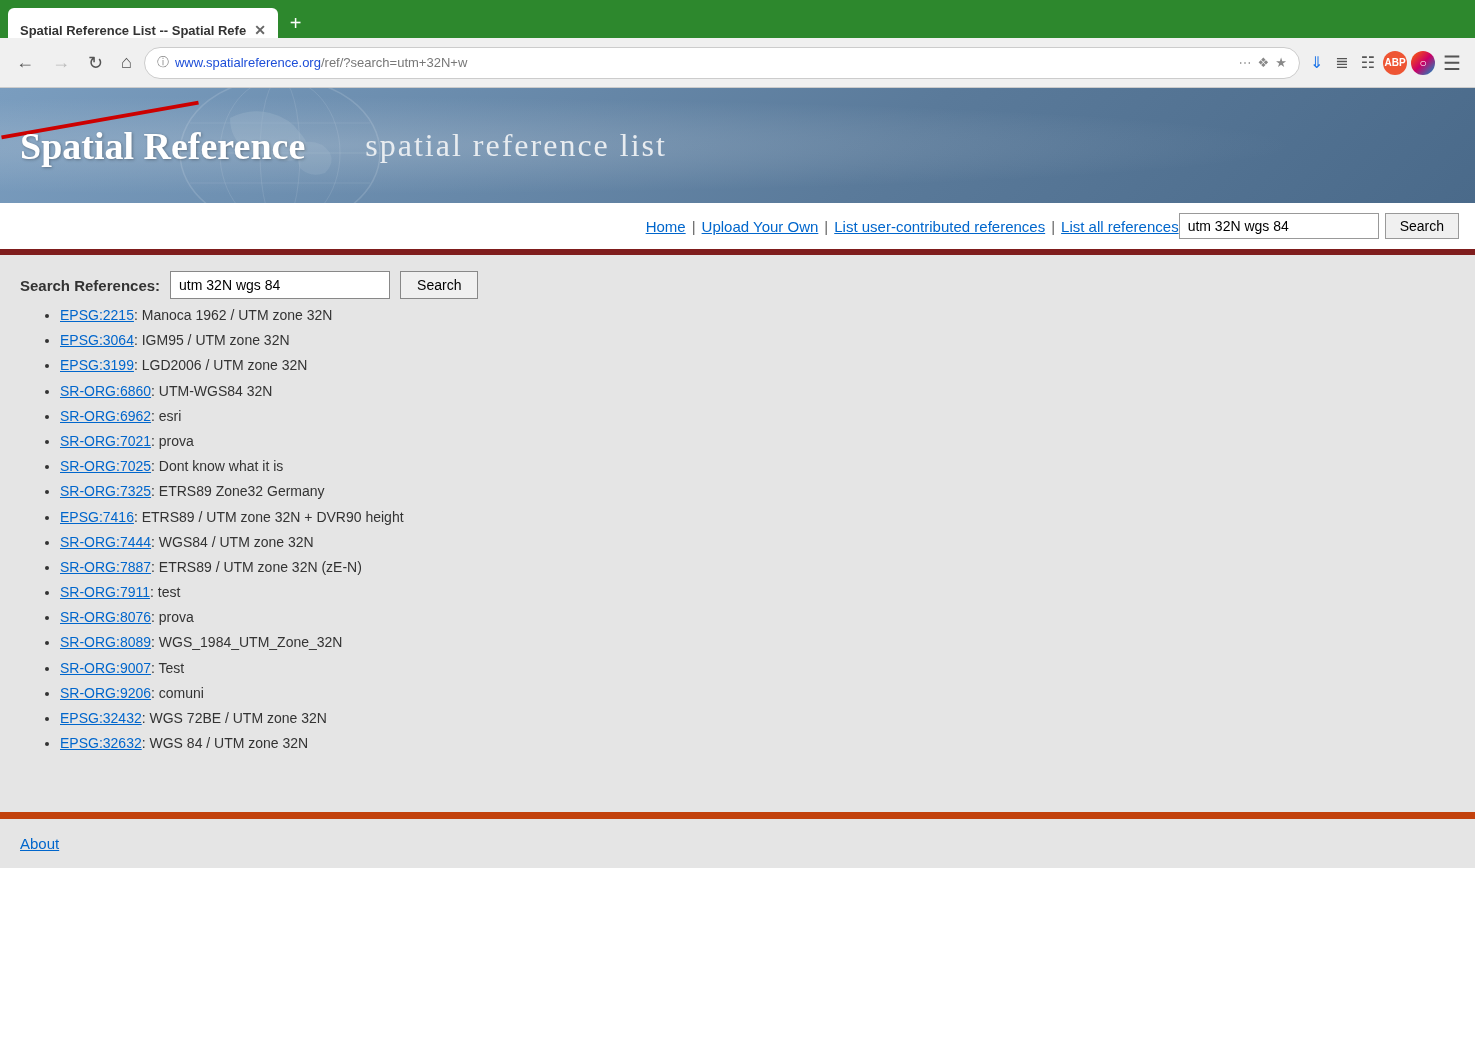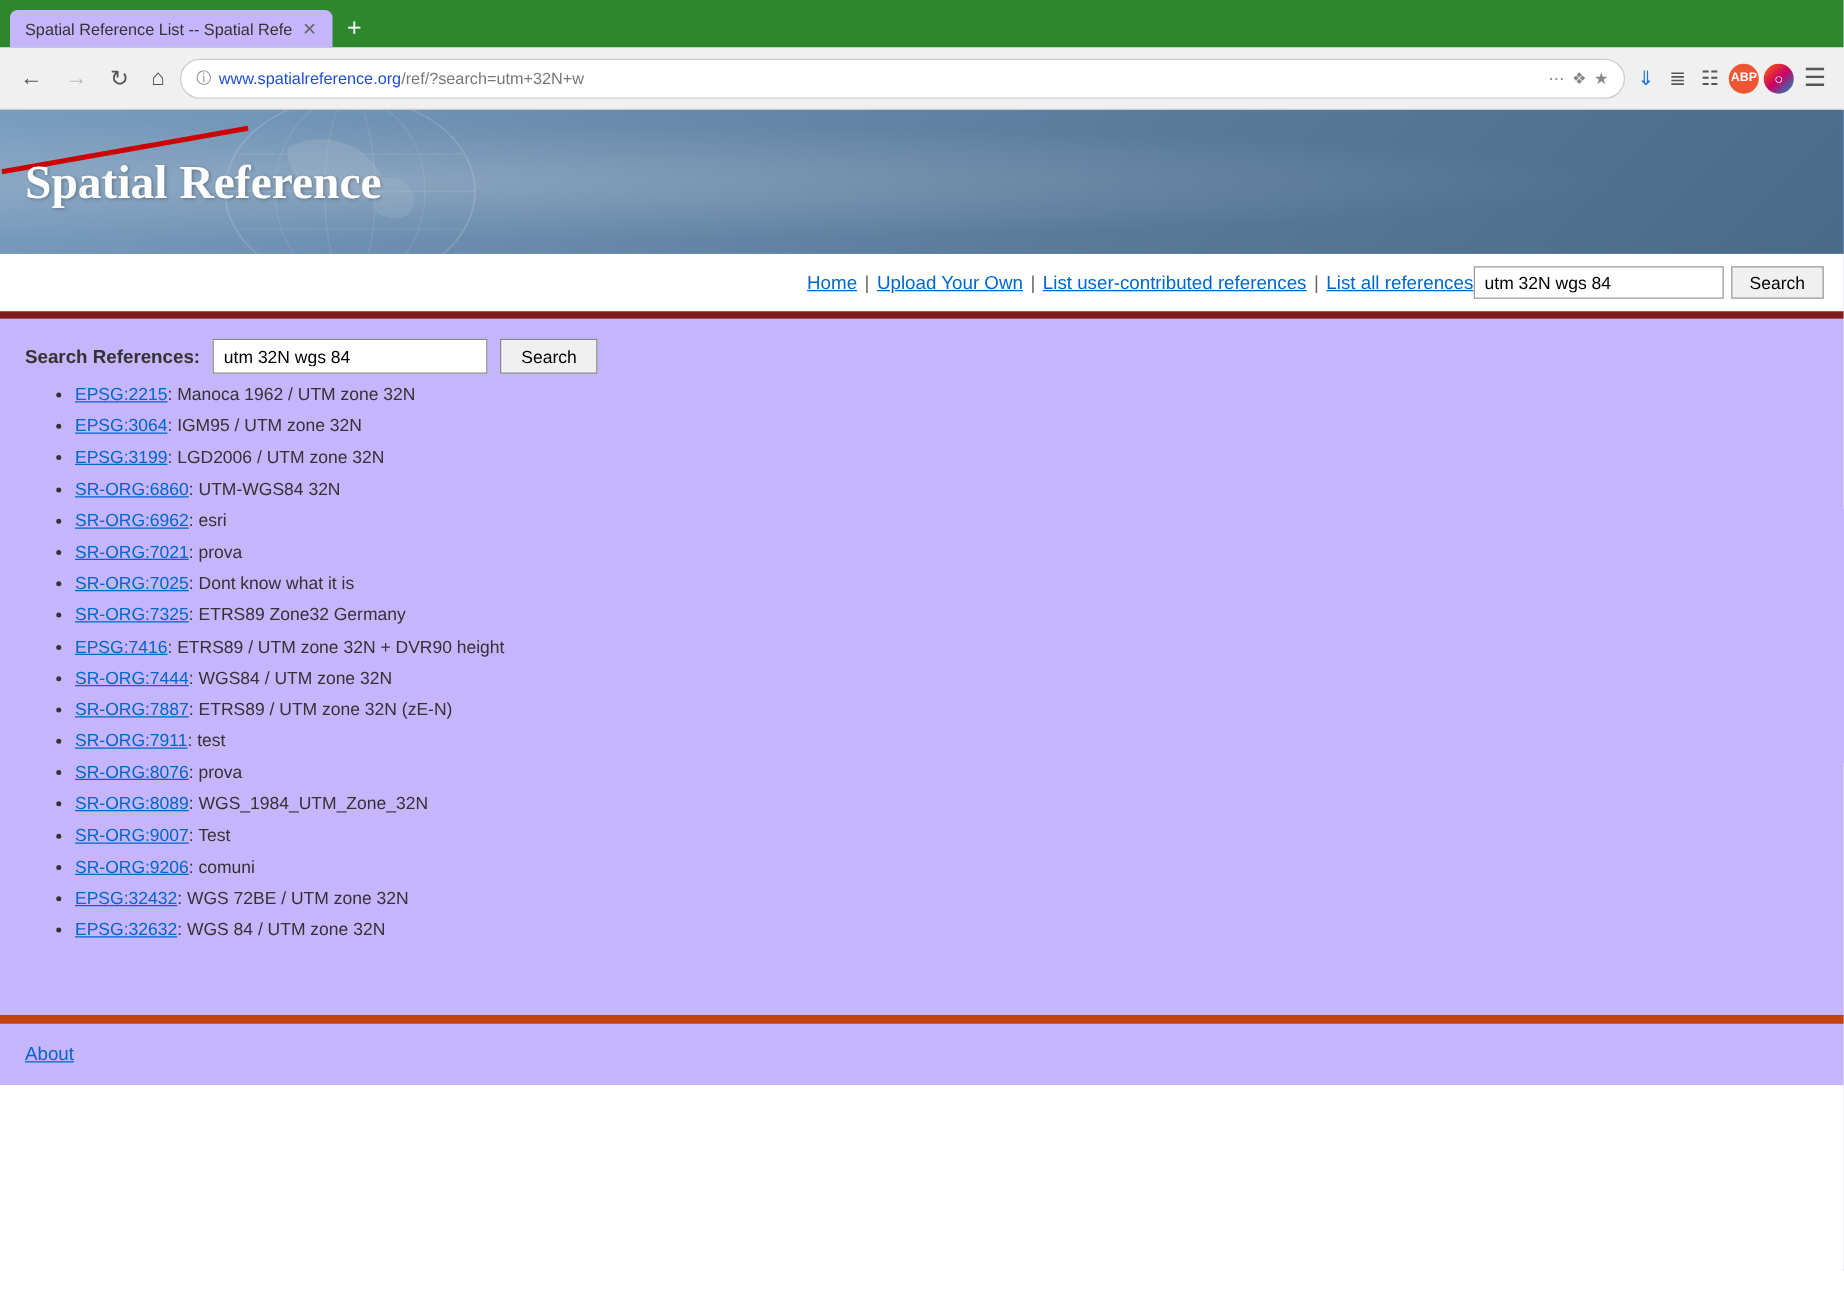--- a/index.html
+++ b/index.html
@@ -13,32 +13,33 @@
 
     
     .tab-bar {
       background: #2d882d;
       height: 38px;
       display: flex;
       align-items: flex-end;
       padding-left: 0;
     }
     .tab {
-      background: #c4b5fd;
+      background: #ffffff;
       height: 30px;
       display: flex;
-      align-items: center;
+      align-items: flex-end;
       padding: 0 12px;
       border-radius: 6px 6px 0 0;
       margin-left: 8px;
       font-size: 13px;
       color: #333;
       min-width: 200px;
       max-width: 280px;
       gap: 8px;
+      font-weight: bold;
     }
     .tab-title {
       flex: 1;
       overflow: hidden;
       white-space: nowrap;
       text-overflow: ellipsis;
     }
     .tab-close {
       color: #666;
       cursor: pointer;
@@ -125,21 +126,21 @@
       display: flex;
       align-items: center;
       justify-content: center;
       color: #fff;
       font-size: 12px;
     }
 
     
     .page-content {
       width: 100%;
-      background: #c4b5fd;
+      background: #e5e5e5;
     }
 
     
     .site-header {
       background: #6b8cae;
       background-image: linear-gradient(135deg, #7a9dbf 0%, #5a7a9a 60%, #4a6a8a 100%);
       height: 115px;
       display: flex;
       align-items: center;
       padding: 0 20px;
@@ -342,20 +343,21 @@
       <ellipse cx="220" cy="65" rx="20" ry="75" fill="none" stroke="rgba(255,255,255,0.3)" stroke-width="1"></ellipse>
       <line x1="120" y1="65" x2="320" y2="65" stroke="rgba(255,255,255,0.3)" stroke-width="1"></line>
       <line x1="130" y1="35" x2="310" y2="35" stroke="rgba(255,255,255,0.25)" stroke-width="1"></line>
       <line x1="130" y1="95" x2="310" y2="95" stroke="rgba(255,255,255,0.25)" stroke-width="1"></line>
 
       <path d="M170,30 Q190,20 210,25 Q230,30 240,45 Q250,55 245,65 Q240,75 220,72 Q200,70 185,60 Q170,50 170,30Z" fill="rgba(200,215,225,0.5)"></path>
       <path d="M240,55 Q260,50 270,65 Q275,75 265,85 Q250,90 240,80 Q235,70 240,55Z" fill="rgba(200,215,225,0.4)"></path>
     </svg>
     <div class="red-line"></div>
     <span class="site-title">Spatial Reference</span>
+    <span class="site-subtitle">spatial reference list</span>
   </div>
 
   <div class="nav-strip">
     <div class="nav-links">
       <a>Home</a>
       <span class="separator">|</span>
       <a>Upload Your Own</a>
       <span class="separator">|</span>
       <a>List user-contributed references</a>
       <span class="separator">|</span>

